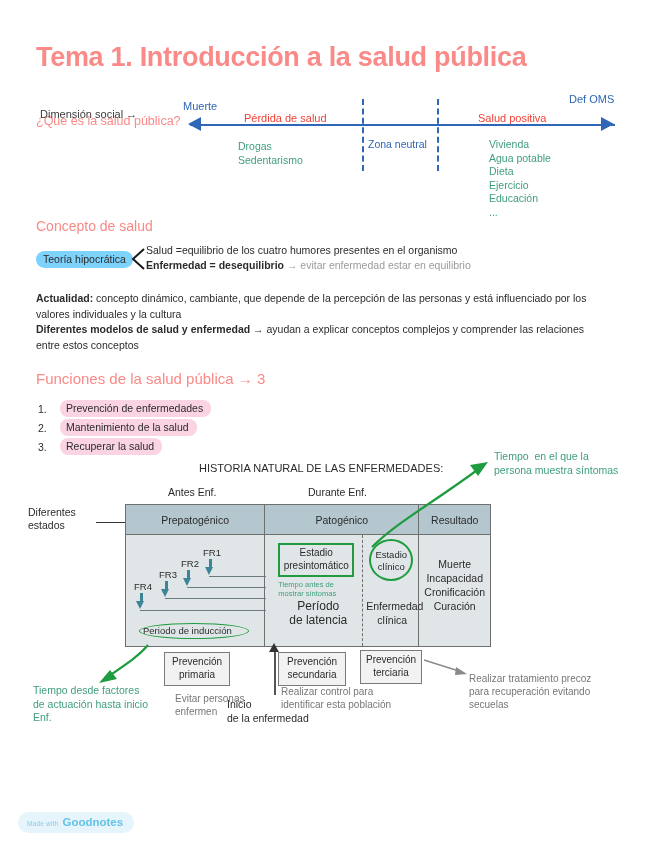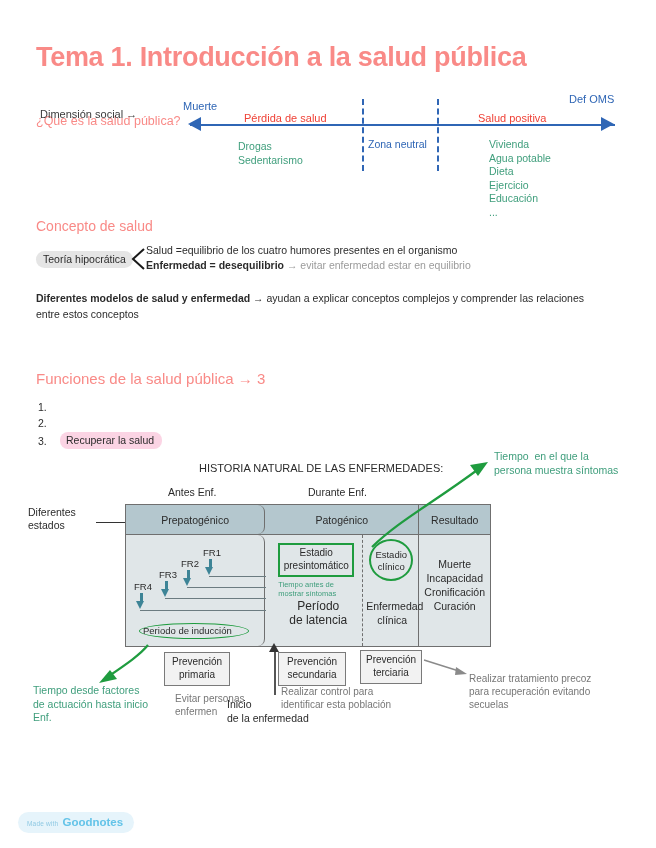--- a/index.html
+++ b/index.html
@@ -103,21 +103,21 @@
     white-space: nowrap;
   }
   #list-negative { left: 238px; top: 140px; }
   #list-positive { left: 489px; top: 138px; }
 
   
   #teoria-hipocratica {
     left: 36px; top: 251px;
     font-size: 10.5px;
     color: #2b2b2b;
-    background: #e5e5e5;
+    background: #7dd3fc;
     padding: 2px 7px 3px 7px;
     border-radius: 9px;
     white-space: nowrap;
   }
   #brace-icon {
     left: 131px; top: 248px;
     width: 14px; height: 22px;
   }
   #hipocratica-lines {
     left: 146px; top: 243px;
@@ -207,21 +207,21 @@
   #hn-head .hcell {
     display: flex;
     align-items: center;
     justify-content: center;
     font-size: 10.5px;
     color: #2b2b2b;
     box-sizing: border-box;
     border-right: 1.5px solid #6f6f6f;
   }
   #hn-head .hcell:last-child { border-right: none; }
-  .col-1 { width: 140px; border-radius: 7px; }
+  .col-1 { width: 140px; }
   .col-2 { width: 155px; }
   .col-3 { width: 71px; }
 
   #hn-body {
     position: absolute;
     left: 0; top: 30px;
     width: 100%; height: 111px;
     display: flex;
     background: #e0e6e8;
   }
@@ -458,30 +458,33 @@
 <div class="abs" id="teoria-hipocratica">Teoría hipocrática</div>
 <svg class="abs" id="brace-icon" viewBox="0 0 14 22">
   <path d="M13 1 L2 11 L13 21" fill="none" stroke="#1a1a1a" stroke-width="2"></path>
 </svg>
 <div class="abs" id="hipocratica-lines">
   <div>Salud =equilibrio de los cuatro humores presentes en el organismo</div>
   <div><b>Enfermedad = desequilibrio</b> <span class="muted">→ evitar enfermedad estar en equilibrio</span></div>
 </div>
 
 <div class="abs" id="oms-paragraph">
+  <div><b>Actualidad:</b><span> concepto dinámico, cambiante, que depende de la percepción de las personas y está influenciado por los valores individuales y la cultura</span></div>
   <div><b>Diferentes modelos de salud y enfermedad</b><span> → ayudan a explicar conceptos complejos y comprender las relaciones entre estos conceptos</span></div>
 </div>
 
 <div class="abs section-heading" id="heading-funciones">Funciones  de la salud pública → 3</div>
 <div class="abs" id="funciones-list">
   <div class="fn-row">
     <span class="fn-num">1.</span>
+    <span class="fn-text">Prevención de enfermedades</span>
   </div>
   <div class="fn-row">
     <span class="fn-num">2.</span>
+    <span class="fn-text">Mantenimiento de la salud</span>
   </div>
   <div class="fn-row">
     <span class="fn-num">3.</span>
     <span class="fn-text">Recuperar la salud</span>
   </div>
 </div>
 
 <div class="abs" id="historia-title">HISTORIA NATURAL DE LAS ENFERMEDADES:</div>
 <div class="abs phase-caption" id="caption-antes">Antes Enf.</div>
 <div class="abs phase-caption" id="caption-durante">Durante Enf.</div>

